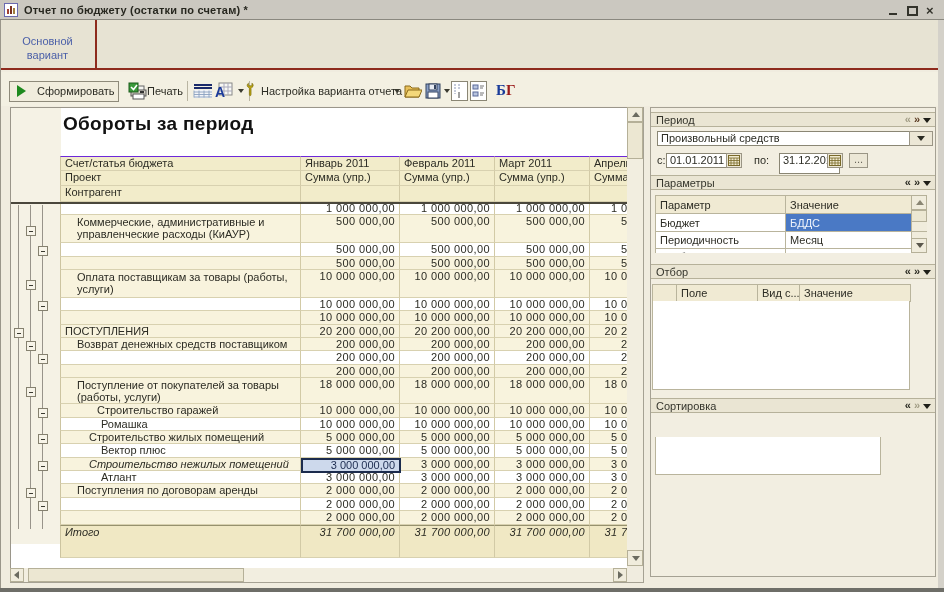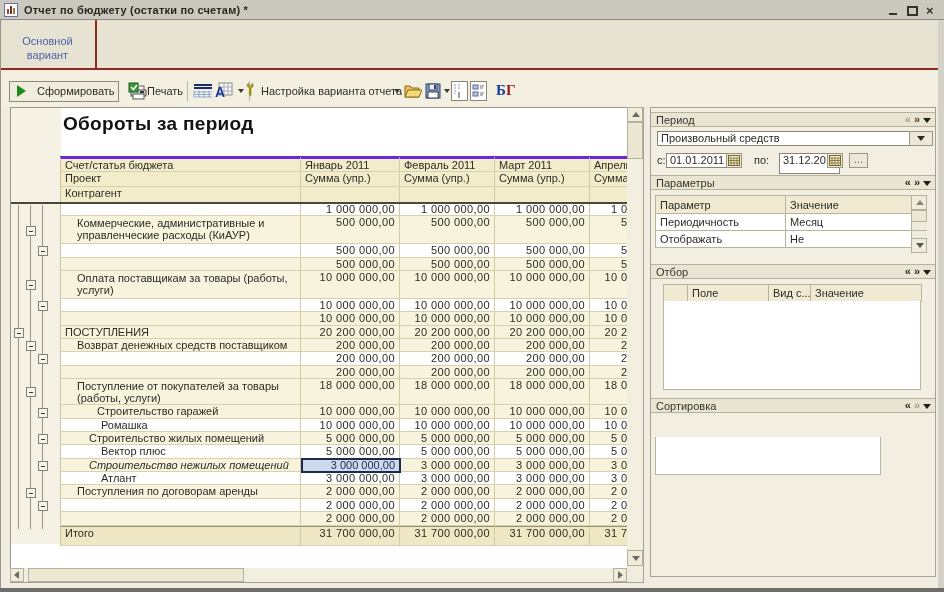--- a/index.html
+++ b/index.html
@@ -20,21 +20,21 @@
 .tbtext { top:85px; color:#2c2c24; }
 .tsep { top:81px; width:1px; height:20px; background:#b9b5a2; }
 .darr { display:inline-block; width:0; height:0; border-left:3px solid transparent; border-right:3px solid transparent; border-top:4px solid #3a3a30; }
 
 #report { left:10px; top:107px; width:617px; height:461px; background:#ffffff; border-top:1px solid #9a968a; border-left:1px solid #9a968a; overflow:hidden; }
 #gutter { left:0; top:0; width:50px; height:436px; background:#f5f2e5; }
 #rtitle { left:52px; top:5px; font-size:19px; font-weight:bold; color:#111; letter-spacing:0.3px; }
 #rtable { position:absolute; left:49px; top:48px; border-collapse:separate; border-spacing:0; table-layout:fixed; }
 #rtable td { border-right:1px solid #d2caa6; border-bottom:1px solid #d8d1b0; padding:0 4px; overflow:hidden; white-space:nowrap; vertical-align:top; line-height:12px; font-size:11px; height:inherit; }
 #rtable td:first-child { border-left:1px solid #ccc4a0; }
-#rtable tr:first-child td { border-top:3px solid #6d28d9; }
+#rtable tr:first-child td { border-top:1px solid #6d28d9; }
 #rtable td.num { text-align:right; letter-spacing:0.4px; }
 #rtable tr.y td { background:#f8f3dd; }
 #rtable tr.w td { background:#ffffff; }
 #rtable tr.hd td { background:#f2ecca; }
 #rtable tr.tot td { background:#f0e8c4; border-top:1px solid #96916e; }
 td.wrap { white-space:normal !important; line-height:12px; padding-top:1px !important; }
 #hdrline { left:0; top:94px; width:617px; height:2px; background:#4a473c; }
 .tline { background:#98948a; width:1px; }
 .tbox { width:10px; height:10px; background:#f7f4e8; border:1px solid #85816f; }
 .tbox i { position:absolute; left:2px; top:4px; width:4px; height:1px; background:#3a3a30; }
@@ -333,21 +333,21 @@
           <td class="num">2 000 000,00</td>
           <td class="num">2 000 000,00</td>
         </tr>
     <tr class="y" style="height:14px;">
           <td></td>
           <td class="num">2 000 000,00</td>
           <td class="num">2 000 000,00</td>
           <td class="num">2 000 000,00</td>
           <td class="num">2 000 000,00</td>
         </tr>
-    <tr class="tot" style="height:20px;">
+    <tr class="tot" style="height:33px;font-style:italic;">
           <td style="padding-left:4px;">Итого</td>
           <td class="num">31 700 000,00</td>
           <td class="num">31 700 000,00</td>
           <td class="num">31 700 000,00</td>
           <td class="num">31 700 000,00</td>
         </tr>
   </tbody>
     </table>
   <div class="abs" id="hdrline"></div>
   <div class="abs tline" style="left:7px;top:97px;height:324px;"></div>
@@ -445,20 +445,25 @@
           <col style="width:130px">
           <col style="width:126px">
           <col style="width:16px">
         </colgroup>
       <tbody>
           <tr class="phd" style="height:18px;">
             <td>Параметр</td>
             <td>Значение</td>
             <td style="padding:0;"></td>
           </tr>
+      <tr class="pw" style="height:18px;">
+            <td>Бюджет</td>
+            <td style="background:#4a79c5;color:#eef2fa;">БДДС</td>
+            <td style="padding:0;background:#f0ecdc;"></td>
+          </tr>
       <tr class="pw" style="height:17px;">
             <td>Периодичность</td>
             <td>Месяц</td>
             <td style="padding:0;background:#f0ecdc;"></td>
           </tr>
       <tr class="pw" style="height:17px;">
             <td>Отображать</td>
             <td>Не</td>
             <td style="padding:0;background:#f0ecdc;"></td>
           </tr>
@@ -468,21 +473,21 @@
   <div class="abs sbbtn" style="left:260px;top:87px;width:16px;height:15px;"></div>
   <div class="tri" style="left:265px;top:92px;border-left:4px solid transparent;border-right:4px solid transparent;border-bottom:5px solid #8a8674;"></div>
   <div class="abs sbthumb" style="left:260px;top:102px;width:16px;height:12px;"></div>
   <div class="abs sbbtn" style="left:260px;top:130px;width:16px;height:15px;"></div>
   <div class="tri" style="left:265px;top:135px;border-left:4px solid transparent;border-right:4px solid transparent;border-top:5px solid #5a574c;"></div>
 
   <div class="band" style="top:156px;">
     <div class="cap">Отбор</div>
     <div class="bandbtns"><span style="color:#2a2a22;font-weight:bold;">«</span> <span style="color:#2a2a22;font-weight:bold;">»</span><span class="btri"></span></div>
   </div>
-  <div class="abs" style="left:12px;top:176px;width:258px;height:106px;">
+  <div class="abs" style="left:1px;top:176px;width:258px;height:106px;">
     <table class="ptbl" style="width:258px;">
       <colgroup>
           <col style="width:24px">
           <col style="width:81px">
           <col style="width:42px">
           <col style="width:111px">
         </colgroup>
       <tbody>
           <tr class="phd" style="height:17px;">
             <td></td>

